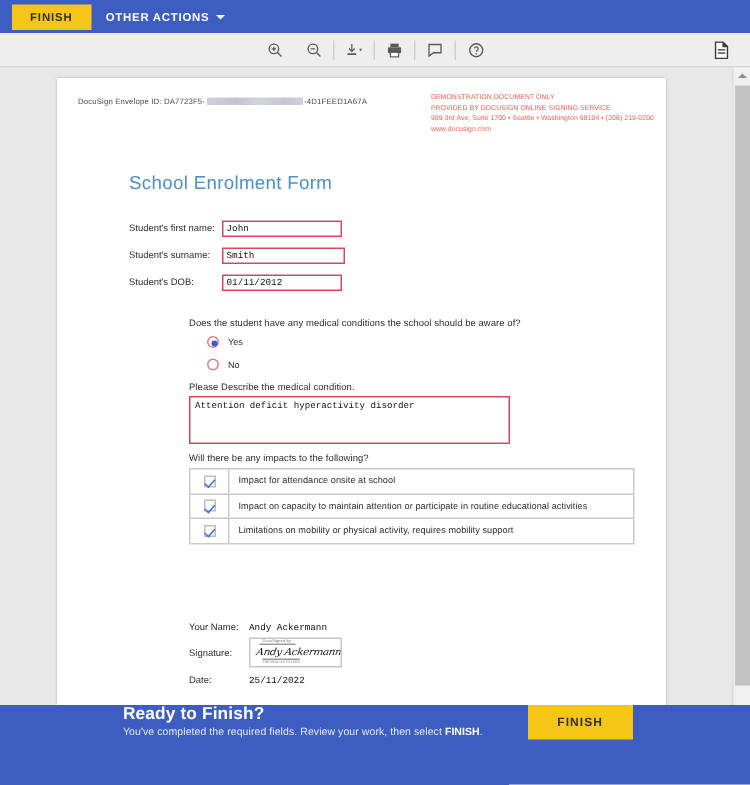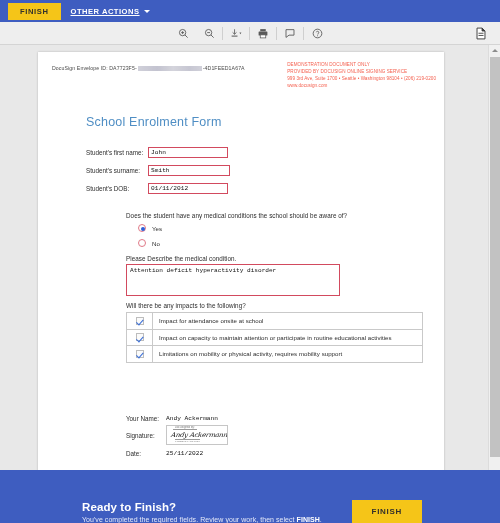--- a/index.html
+++ b/index.html
@@ -40,21 +40,20 @@
   .other-actions {
     color: #ffffff;
     font-size: 7.6px;
     font-weight: bold;
     letter-spacing: 0.5px;
     cursor: pointer;
     display: flex;
     align-items: center;
     gap: 4px;
     padding-right: 4px;
-    text-decoration: underline;
   }
   .caret-down {
     width: 0; height: 0;
     border-left: 3px solid transparent;
     border-right: 3px solid transparent;
     border-top: 3.5px solid #ffffff;
   }
 
   
   .toolbar {
@@ -347,21 +346,21 @@
   }
 
   
   .bottom-banner {
     position: absolute;
     bottom: 0; left: 0;
     width: 500px;
     height: 53px;
     background: #3e5dc0;
     display: flex;
-    align-items: flex-end;
+    align-items: flex-start;
     z-index: 30;
   }
   .bb-text {
     margin-left: 82px;
     flex: 1;
   }
   .bb-title {
     color: #ffffff;
     font-size: 11.5px;
     font-weight: bold;

